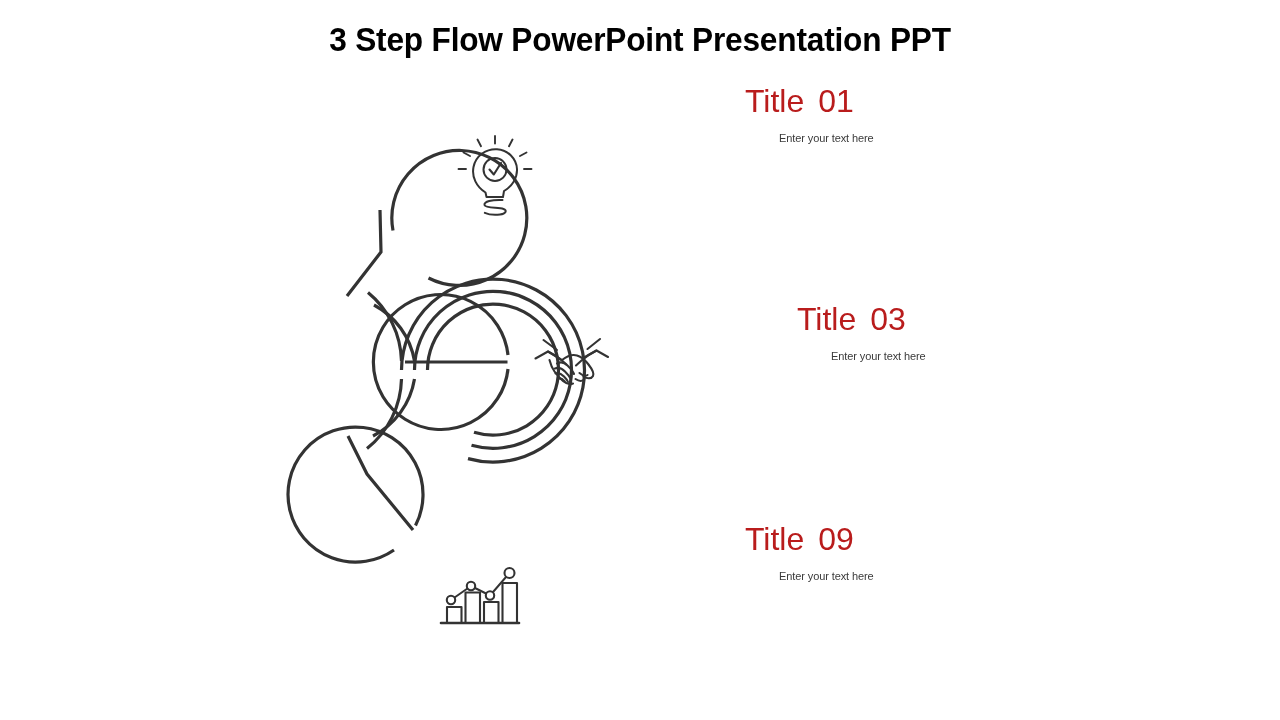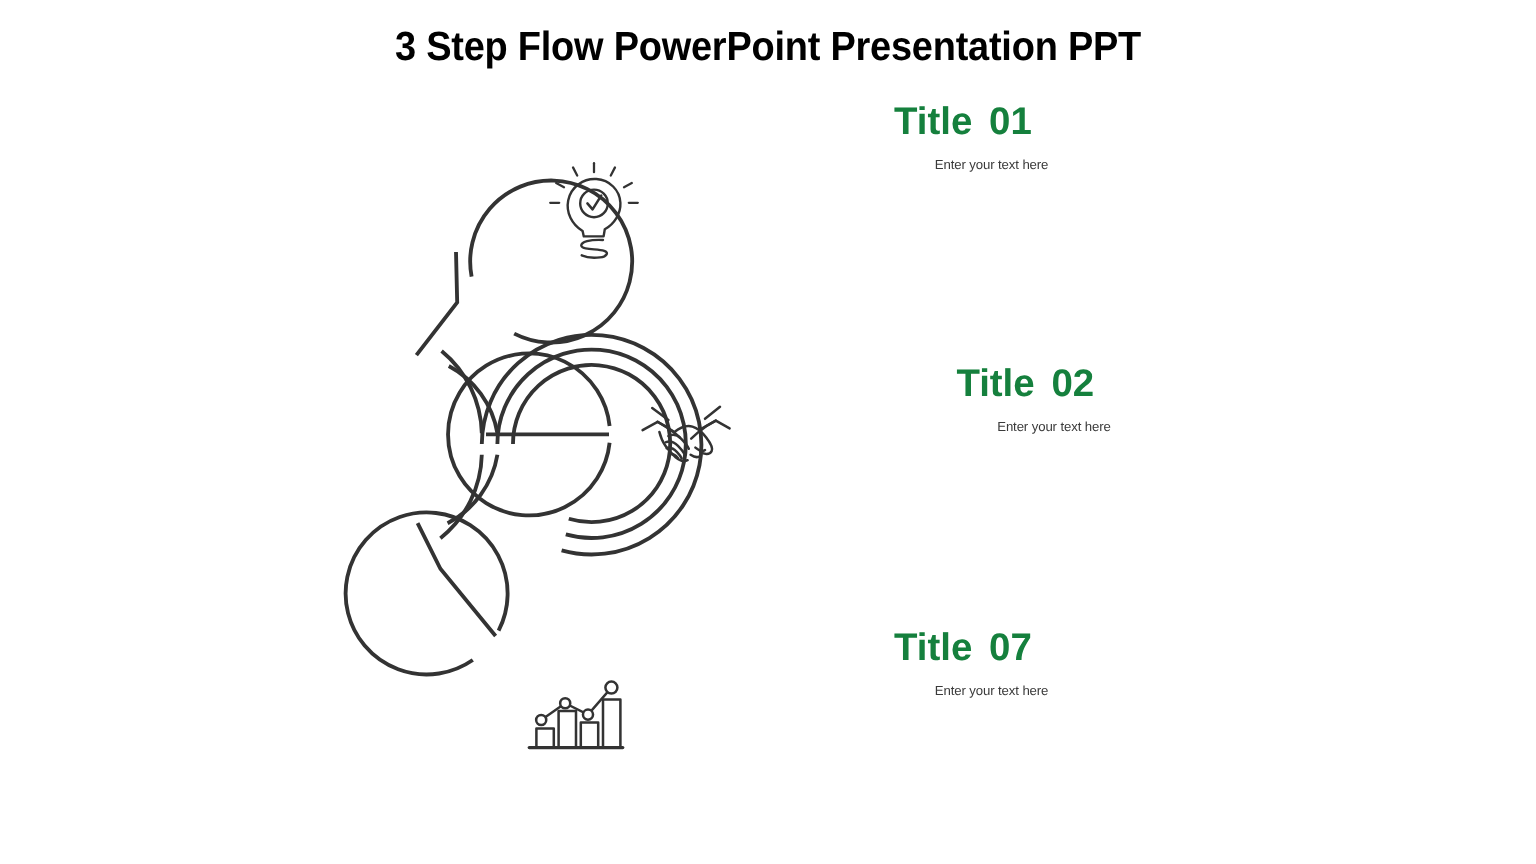--- a/index.html
+++ b/index.html
@@ -41,22 +41,22 @@
   }
   #diagram svg { display: block; }
 
   
   .step-text {
     position: absolute;
   }
   .step-title {
     font-family: "Liberation Sans", sans-serif;
     font-size: 32px;
-    font-weight: bold;
-    color: #15803d;
+    font-weight: normal;
+    color: #b91c1c;
     white-space: nowrap;
     line-height: 1.1;
   }
   .step-title .num {
     margin-left: 14px;
   }
   .step-desc {
     font-family: "Liberation Sans", sans-serif;
     font-size: 11px;
     font-weight: normal;
@@ -225,23 +225,23 @@
 
 <div class="step-text" id="step-text-1">
   <div class="step-title">
     <span>Title</span><span class="num">01</span>
   </div>
   <div class="step-desc">Enter your text here</div>
 </div>
 
 <div class="step-text" id="step-text-2">
   <div class="step-title">
-    <span>Title</span><span class="num">02</span>
+    <span>Title</span><span class="num">03</span>
   </div>
   <div class="step-desc">Enter your text here</div>
 </div>
 
 <div class="step-text" id="step-text-3">
   <div class="step-title">
-    <span>Title</span><span class="num">07</span>
+    <span>Title</span><span class="num">09</span>
   </div>
   <div class="step-desc">Enter your text here</div>
 </div>
 
 </body></html>

